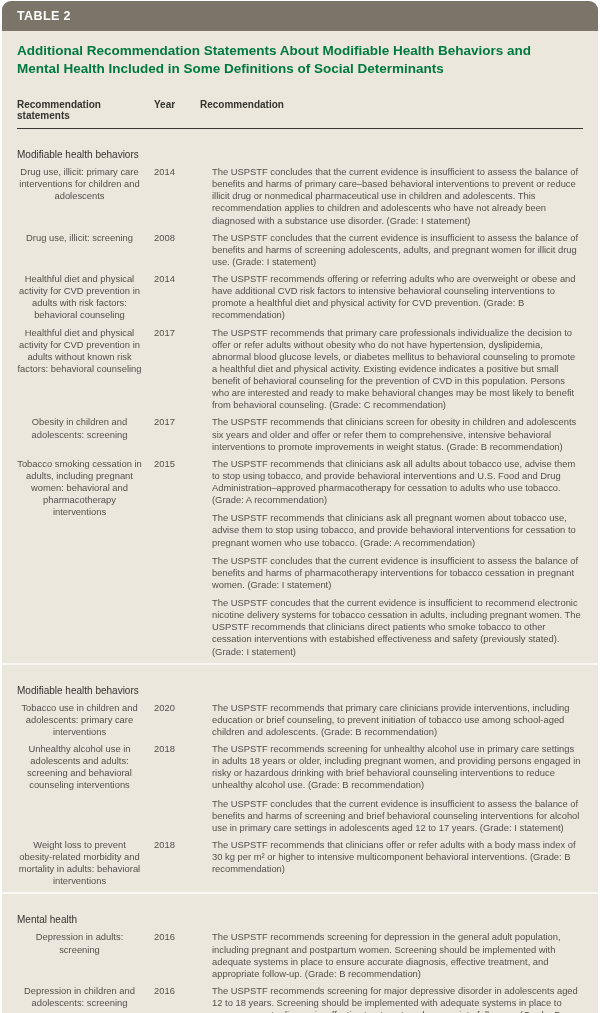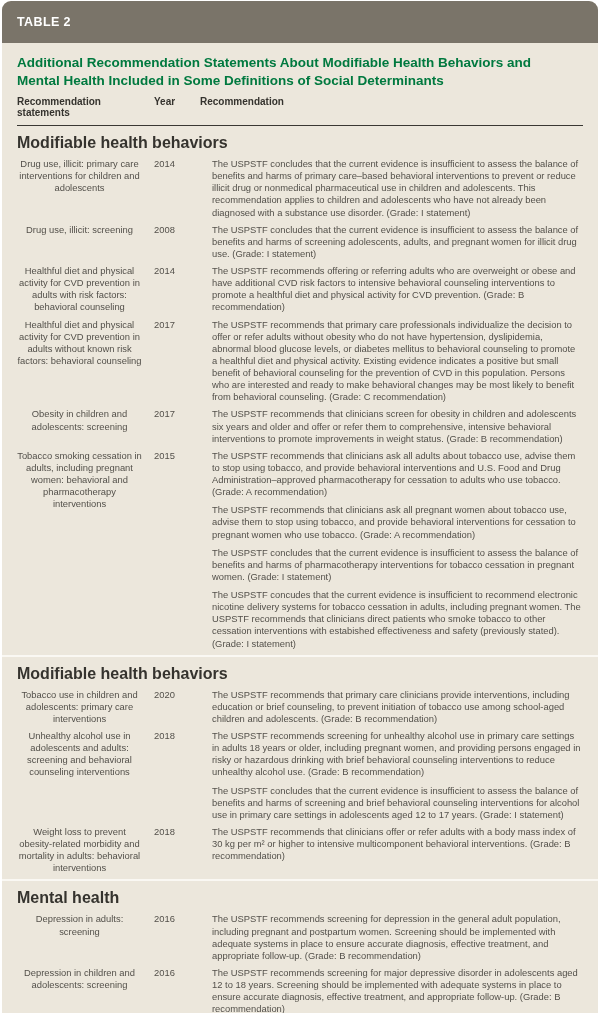--- a/index.html
+++ b/index.html
@@ -19,57 +19,58 @@
   }
   .card{
     width:596px;
     margin:1px 2px;
     min-height:1009px;
     background:var(--card-bg,#ece7dc);
     border-radius:9px;
     overflow:hidden;
   }
   .tag-bar{
-    height:42px;
+    height:30px;
     background:var(--header-bar,#7a7469);
     display:flex;
     align-items:center;
     padding:0 15px;
   }
   .tag-bar .tag{
     color:#ffffff;
     font-weight:bold;
     font-size:12.5px;
     letter-spacing:.4px;
   }
   .body{
     padding:0 15px 10px 15px;
   }
   .title{
-    margin:11px 0 7px 0;
+    margin:11px 0 22px 0;
     max-width:528px;
     color:var(--title-green,#00793f);
     font-size:13.5px;
     line-height:1.3;
     font-weight:bold;
   }
   .colhead{
     display:grid;
     grid-template-columns:137px 46px 1fr;
     font-size:10px;
     font-weight:bold;
     color:var(--heading,#35332e);
     padding-bottom:7px;
     border-bottom:1.5px solid #3a3833;
   }
   .section-header{
-    font-size:16px;
-    font-weight:bold;
+    font-size:10px;
+    font-weight:normal;
     color:var(--heading,#35332e);
     padding:8px 0 6px 0;
+    margin-top:12px;
   }
   .row{
     display:grid;
     grid-template-columns:137px 46px 1fr;
     margin-bottom:5px;
     font-size:9.4px;
     line-height:1.29;
     color:var(--text,#53504a);
   }
   .stmt{padding-right:12px;text-align:center;}

